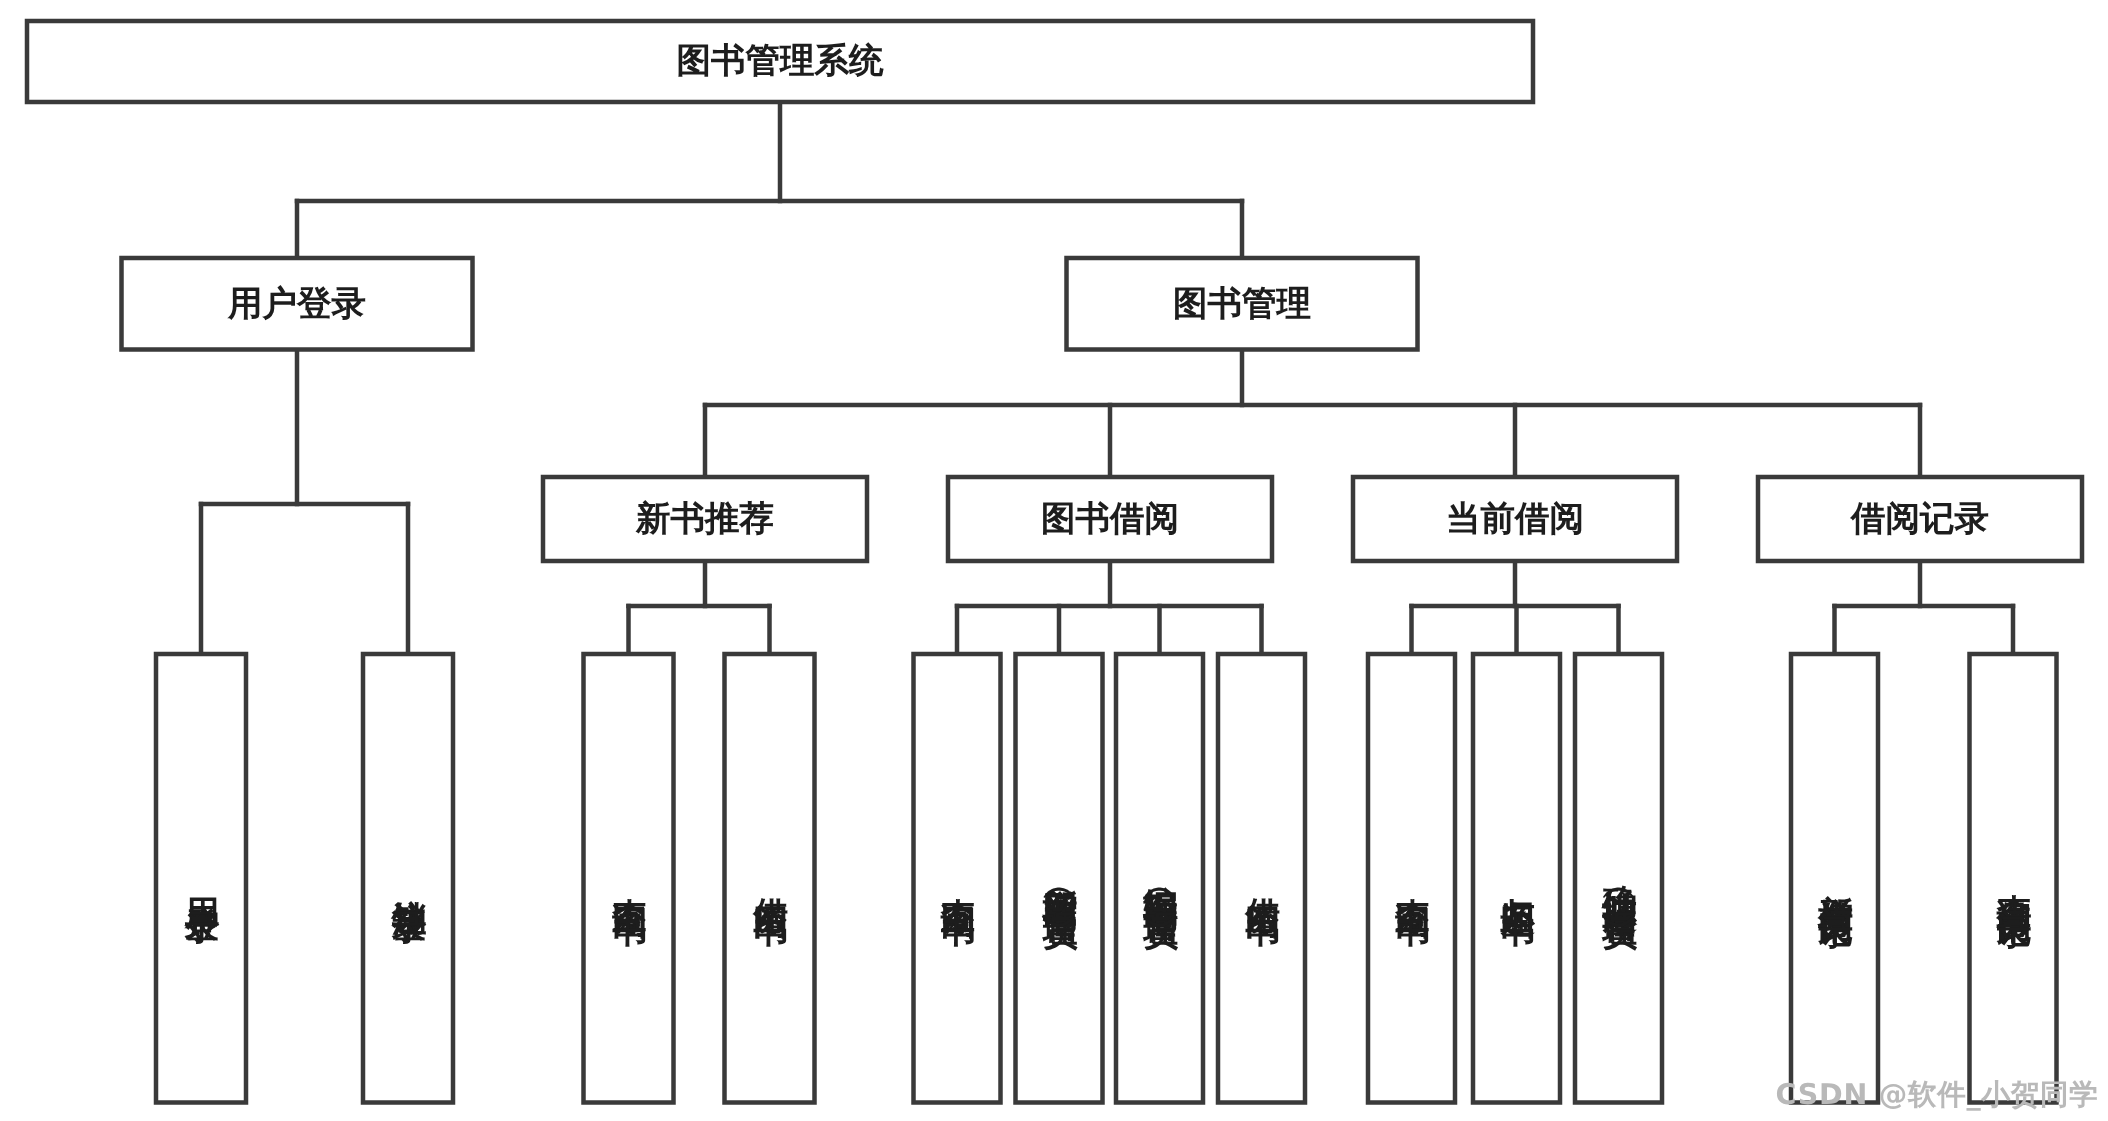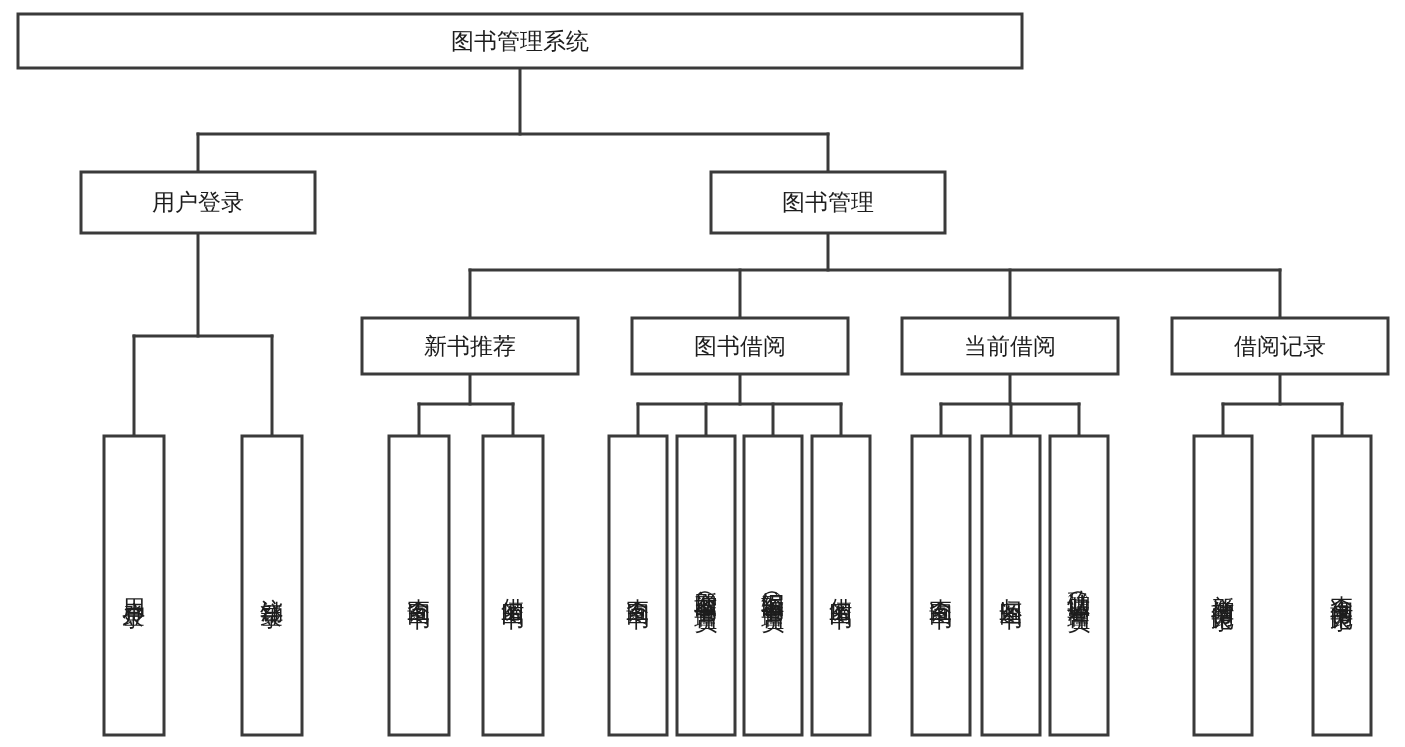--- a/index.html
+++ b/index.html
@@ -13,20 +13,21 @@
     position: relative;
     font-family: "DejaVu Sans", "Liberation Sans", sans-serif;
     overflow: hidden;
   }
   #diagram-root {
     position: absolute;
     left: 0;
     top: 0;
     width: 1405px;
     height: 747px;
+    font-weight: bold;
   }
   svg.diagram {
     display: block;
     width: 1405px;
     height: 747px;
   }
   .node-box {
     fill: #ffffff;
     stroke: #3a3a3a;
     stroke-width: 3;
@@ -161,13 +162,14 @@
       <div class="vlabel" style="left: 609px; top: 442px; width: 58px; height: 287px;">查询图书</div>
       <div class="vlabel" style="left: 677px; top: 442px; width: 58px; height: 287px;">新增图书（管理员）</div>
       <div class="vlabel" style="left: 744px; top: 442px; width: 58px; height: 287px;">编辑图书（管理员）</div>
       <div class="vlabel" style="left: 812px; top: 442px; width: 58px; height: 287px;">借阅图书</div>
       <div class="vlabel" style="left: 912px; top: 442px; width: 58px; height: 287px;">查询图书</div>
       <div class="vlabel" style="left: 982px; top: 442px; width: 58px; height: 287px;">归还图书</div>
       <div class="vlabel" style="left: 1050px; top: 442px; width: 58px; height: 287px;">确认归还（管理员）</div>
       <div class="vlabel" style="left: 1194px; top: 442px; width: 58px; height: 287px;">新增借阅记录</div>
       <div class="vlabel" style="left: 1313px; top: 442px; width: 58px; height: 287px;">查询借阅记录</div>
     </div>
+  <div class="watermark">CSDN @软件_小贺同学</div>
 </div>
 
 </body></html>

